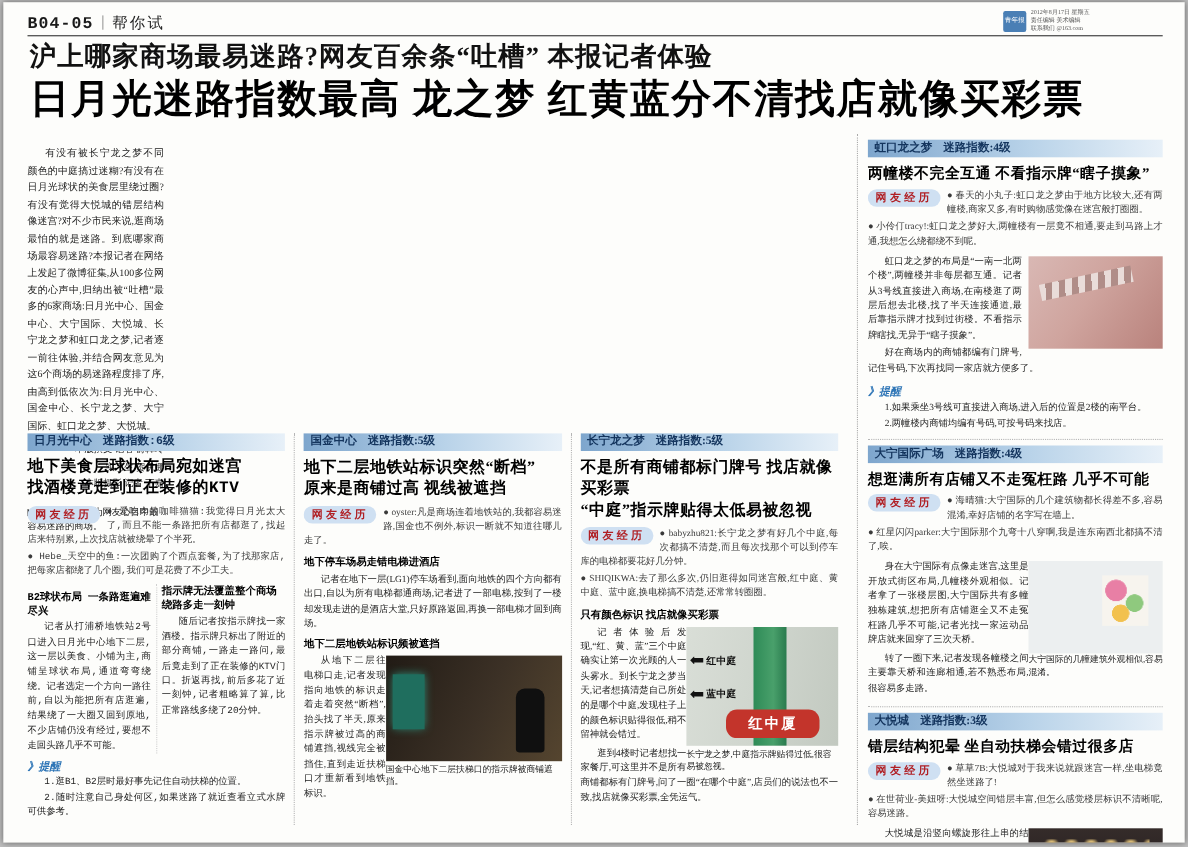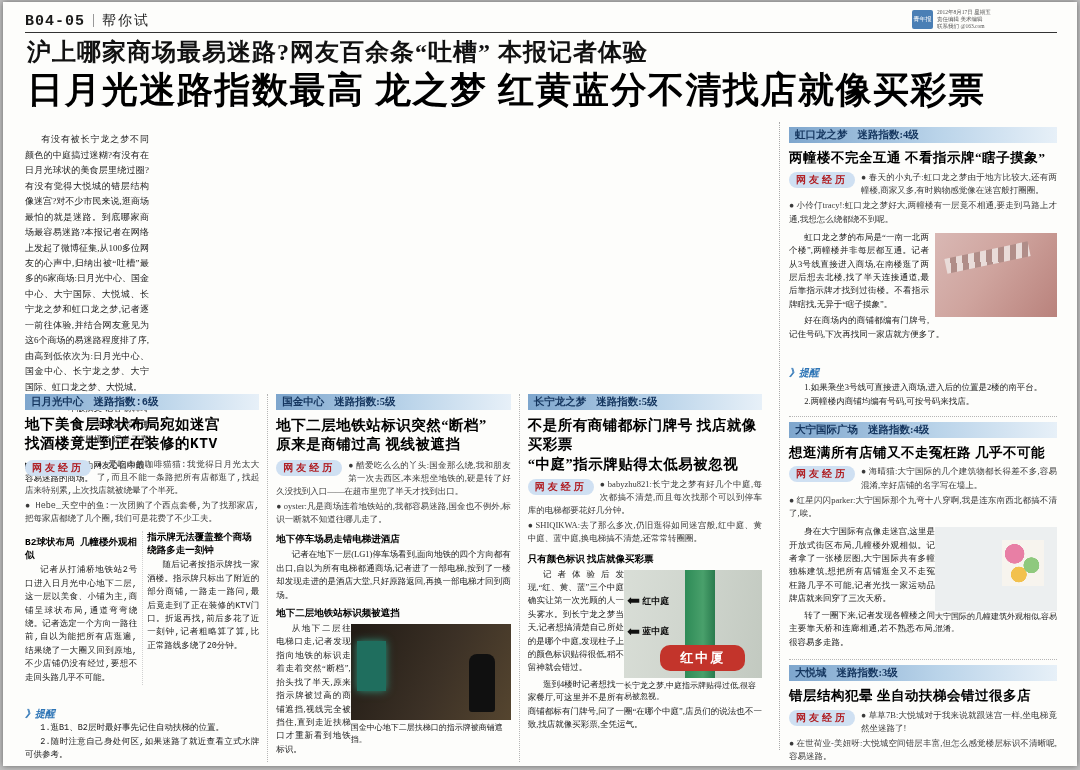--- a/index.html
+++ b/index.html
@@ -33,21 +33,21 @@
   
   .col-head{height:16px;line-height:16px;padding:0 6px;background:linear-gradient(90deg,#7ea6cd 0%,#b9d3e9 55%,#e7f0f8 100%);color:#14355e;font-weight:bold;font-size:10.5px;display:flex;gap:10px;white-space:nowrap;overflow:hidden;}
   .col-headline{margin:6px 0 4px;font-weight:bold;font-size:14.5px;line-height:1.32;color:#000;letter-spacing:.5px;}
   .rail-headline{font-size:13.5px;}
   .quotes{overflow:hidden;margin-bottom:3px;}
   .netizen-label{float:left;background:#cfe0f2;color:#b01f24;border-radius:9px;padding:1px 7px;font-size:10px;font-weight:bold;letter-spacing:3px;margin:1px 6px 1px 0;}
   .quotes p{margin:0 0 2px;font-size:8.5px;line-height:1.55;text-align:justify;color:#3a3a3a;}
   .body2col{column-count:2;column-gap:10px;column-rule:1px dotted #d0d0d0;}
   .bodytxt h3{font-size:9.5px;margin:5px 0 2px;color:#000;}
   .bodytxt p{margin:0 0 3px;font-size:8.5px;line-height:1.58;text-indent:1.8em;text-align:justify;color:#222;}
-  .reminder{margin-top:22px;font-size:8.5px;clear:both;}
+  .reminder{margin-top:5px;font-size:8.5px;clear:both;}
   .rem-label{color:#2e75b6;font-weight:bold;font-style:italic;font-size:10px;margin-right:4px;}
   .reminder p{margin:1px 0;line-height:1.5;text-align:justify;color:#222;text-indent:1.8em;}
   figure{margin:0;}
   figcaption{font-size:8px;color:#222;line-height:1.45;margin-top:0;}
   .photo{position:relative;overflow:hidden;background:#888;}
   
   .main-photo{flex:1;height:100%;margin-left:8px;background:linear-gradient(180deg,#e6e1d6 0%,#dad3c5 50%,#cdc4b3 74%,#bdb3a1 100%);}
   .mp-ceiling{position:absolute;top:0;left:0;right:0;height:21%;background:linear-gradient(180deg,#f4f1ea,#e2ddd1);}
   .mp-sign-a{position:absolute;left:16%;top:6%;width:9%;height:11%;background:#f7f7f3;border:1px solid #bbb;box-shadow:0 1px 0 #999;}
   .mp-sign-a::after{content:"";position:absolute;left:8%;top:15%;width:40%;height:65%;background:#3a6ea8;}
@@ -155,21 +155,21 @@
             <h2 class="col-headline">
               <div>地下美食层球状布局宛如迷宫</div>
               <div>找酒楼竟走到正在装修的KTV</div>
             </h2>
             <div class="quotes">
               <span class="netizen-label">网友经历</span>
               <p>● 爱吃肉的咖啡猫猫:我觉得日月光太大了,而且不能一条路把所有店都逛了,找起店来特别累,上次找店就被绕晕了个半死。</p>
               <p>● Hebe_天空中的鱼:一次团购了个西点套餐,为了找那家店,把每家店都绕了几个圈,我们可是花费了不少工夫。</p>
             </div>
             <div class="bodytxt body2col">
-              <h3>B2球状布局 几幢楼外观相似</h3>
+              <h3>B2球状布局 一条路逛遍难尽兴</h3>
               <p>记者从打浦桥地铁站2号口进入日月光中心地下二层,这一层以美食、小铺为主,商铺呈球状布局,通道弯弯绕绕。记者选定一个方向一路往前,自以为能把所有店逛遍,结果绕了一大圈又回到原地,不少店铺仍没有经过,要想不走回头路几乎不可能。</p>
               <h3>指示牌无法覆盖整个商场 绕路多走一刻钟</h3>
               <p>随后记者按指示牌找一家酒楼。指示牌只标出了附近的部分商铺,一路走一路问,最后竟走到了正在装修的KTV门口。折返再找,前后多花了近一刻钟,记者粗略算了算,比正常路线多绕了20分钟。</p>
             </div>
             <div class="reminder">
               <span class="rem-label">》提醒</span>
               <p>1.逛B1、B2层时最好事先记住自动扶梯的位置。</p>
               <p>2.随时注意自己身处何区,如果迷路了就近查看立式水牌可供参考。</p>
             </div>
           </article>
@@ -178,21 +178,20 @@
             <div class="col-head">
               <span>国金中心</span>
               <span>迷路指数:5级</span>
             </div>
             <h2 class="col-headline">
               <div>地下二层地铁站标识突然“断档”</div>
               <div>原来是商铺过高 视线被遮挡</div>
             </h2>
             <div class="quotes">
               <span class="netizen-label">网友经历</span>
-              <p>● 酷爱吃么么的丫头:国金那么绕,我和朋友第一次去西区,本来想坐地铁的,硬是转了好久没找到入口——在超市里兜了半天才找到出口。</p>
               <p>● oyster:凡是商场连着地铁站的,我都容易迷路,国金也不例外,标识一断就不知道往哪儿走了。</p>
             </div>
             <div class="bodytxt clearfix">
               <h3>地下停车场易走错电梯进酒店</h3>
               <p>记者在地下一层(LG1)停车场看到,面向地铁的四个方向都有出口,自以为所有电梯都通商场,记者进了一部电梯,按到了一楼却发现走进的是酒店大堂,只好原路返回,再换一部电梯才回到商场。</p>
               <h3>地下二层地铁站标识频被遮挡</h3>
               <figure style="float:right;width:160px;">
                 <div class="photo ph-guojin"></div>
                 <figcaption>国金中心地下二层扶梯口的指示牌被商铺遮挡。</figcaption>
               </figure>

